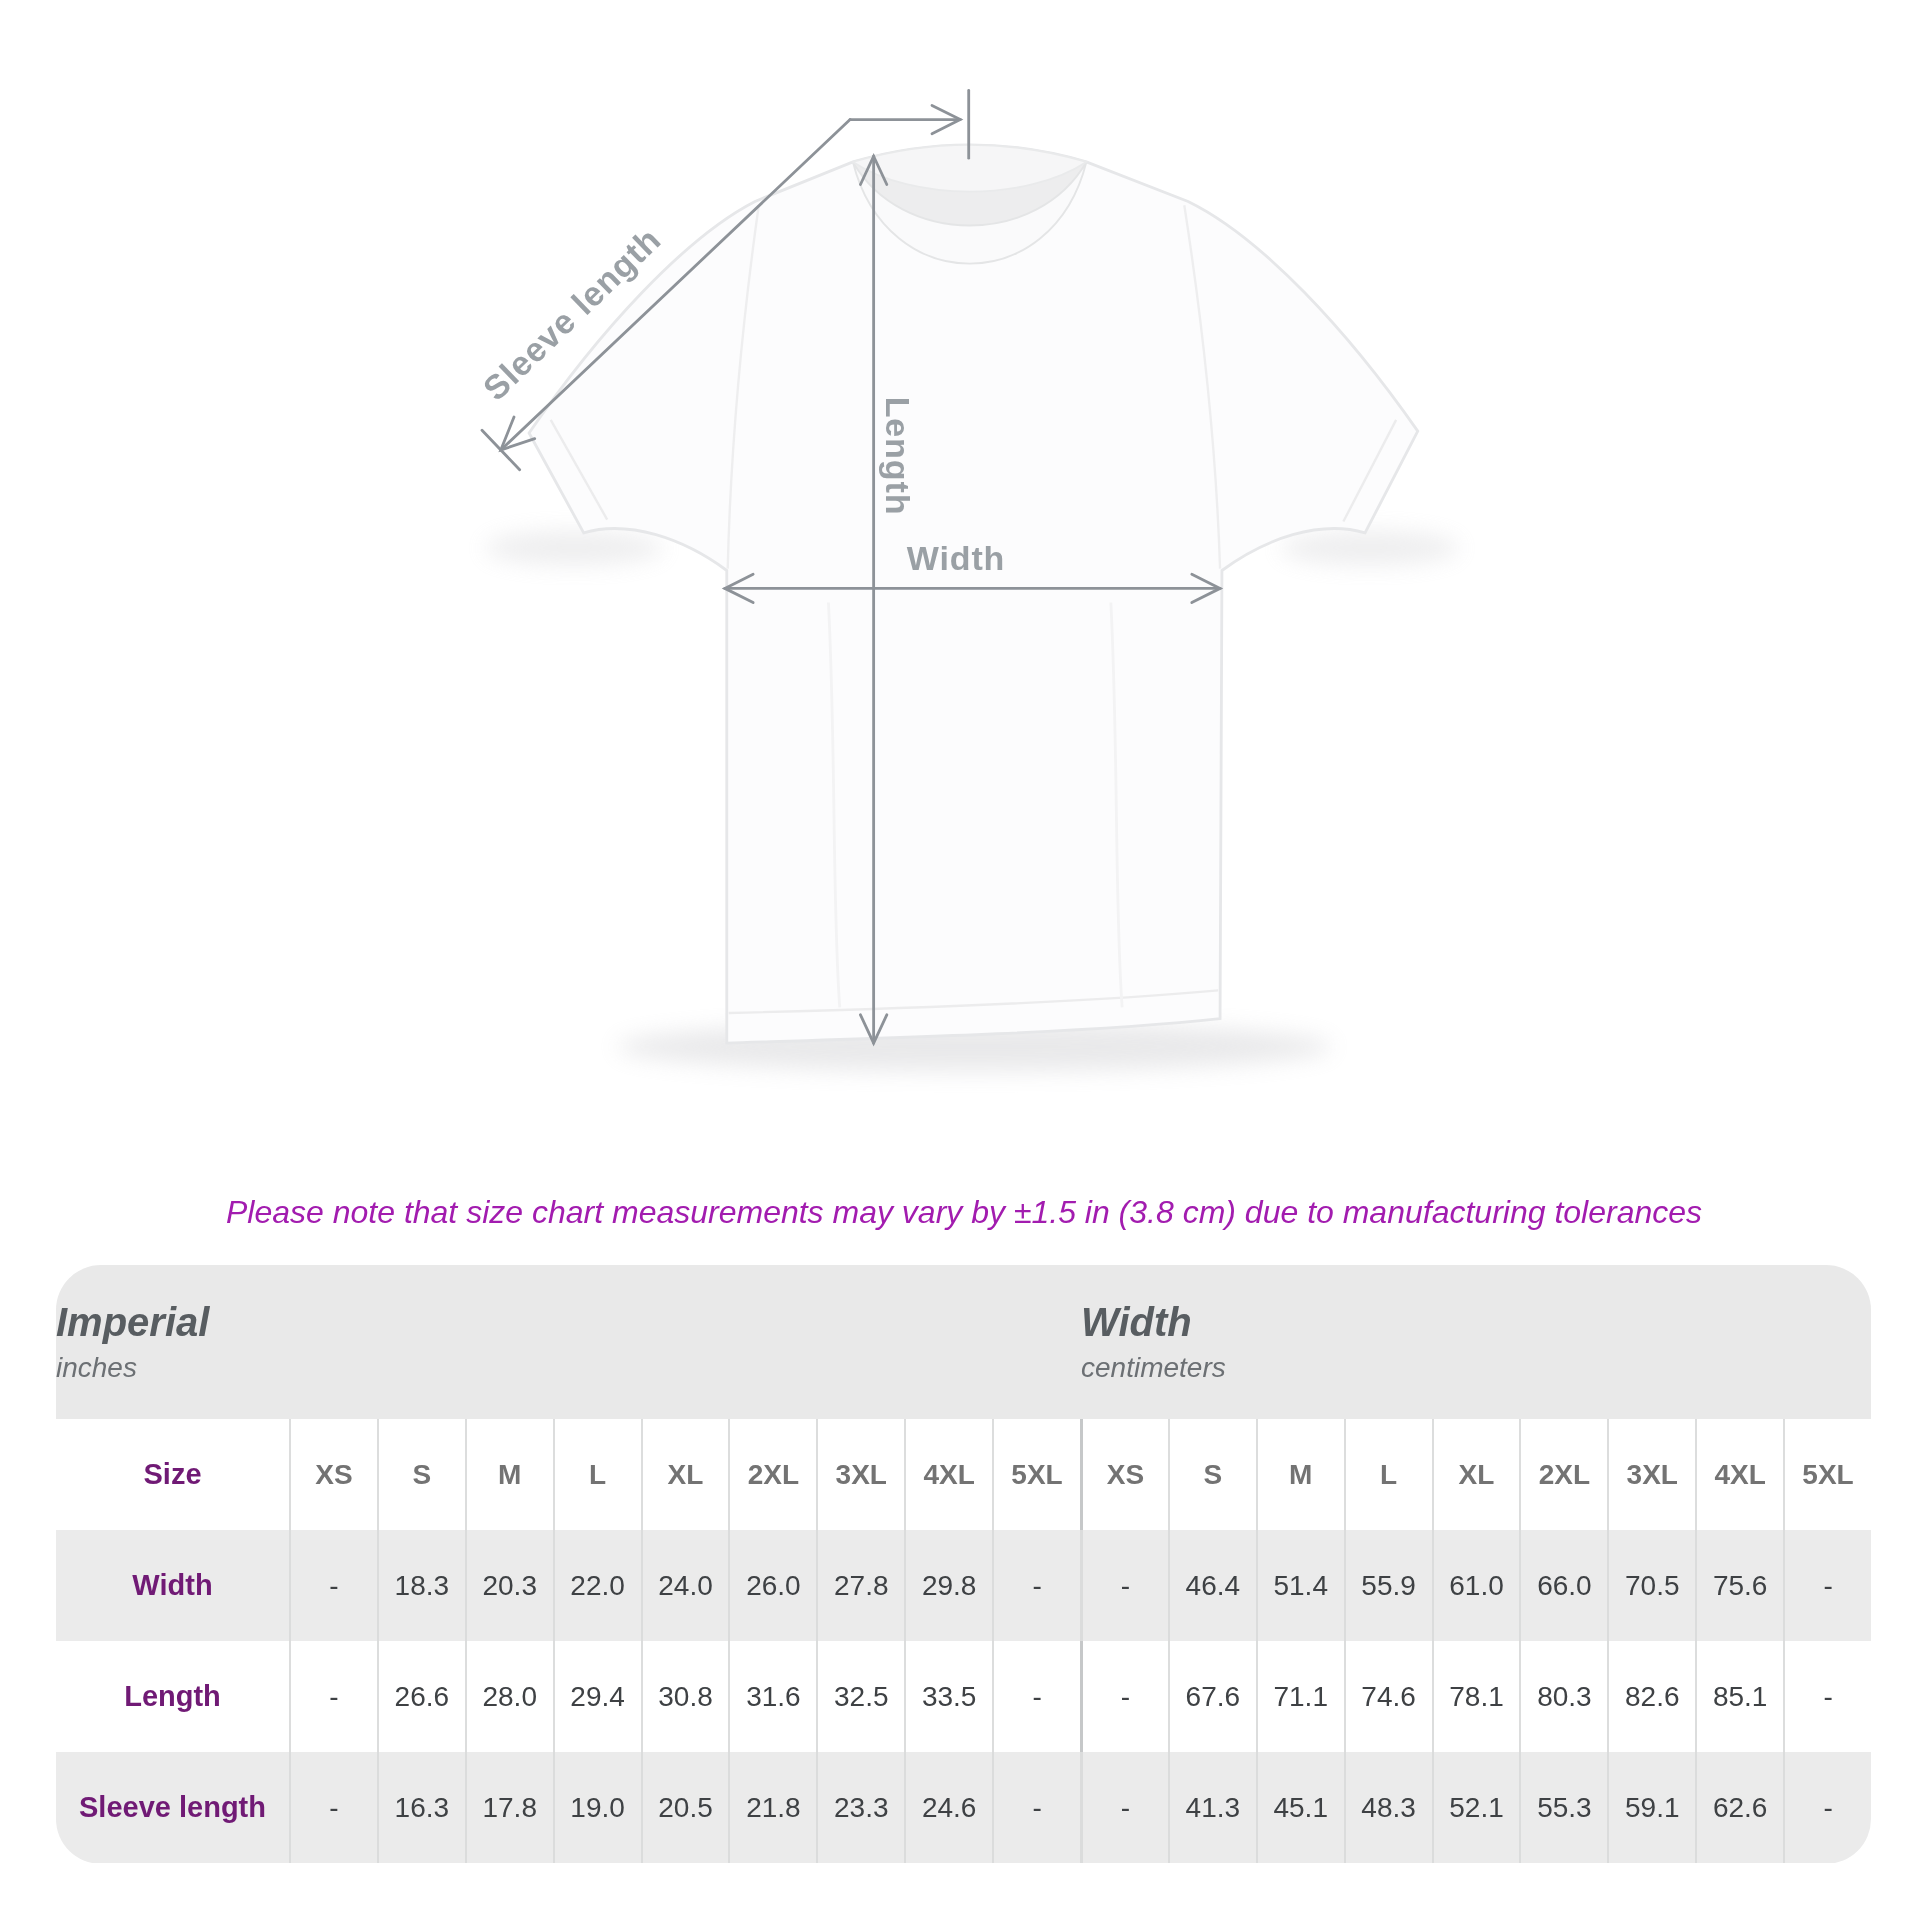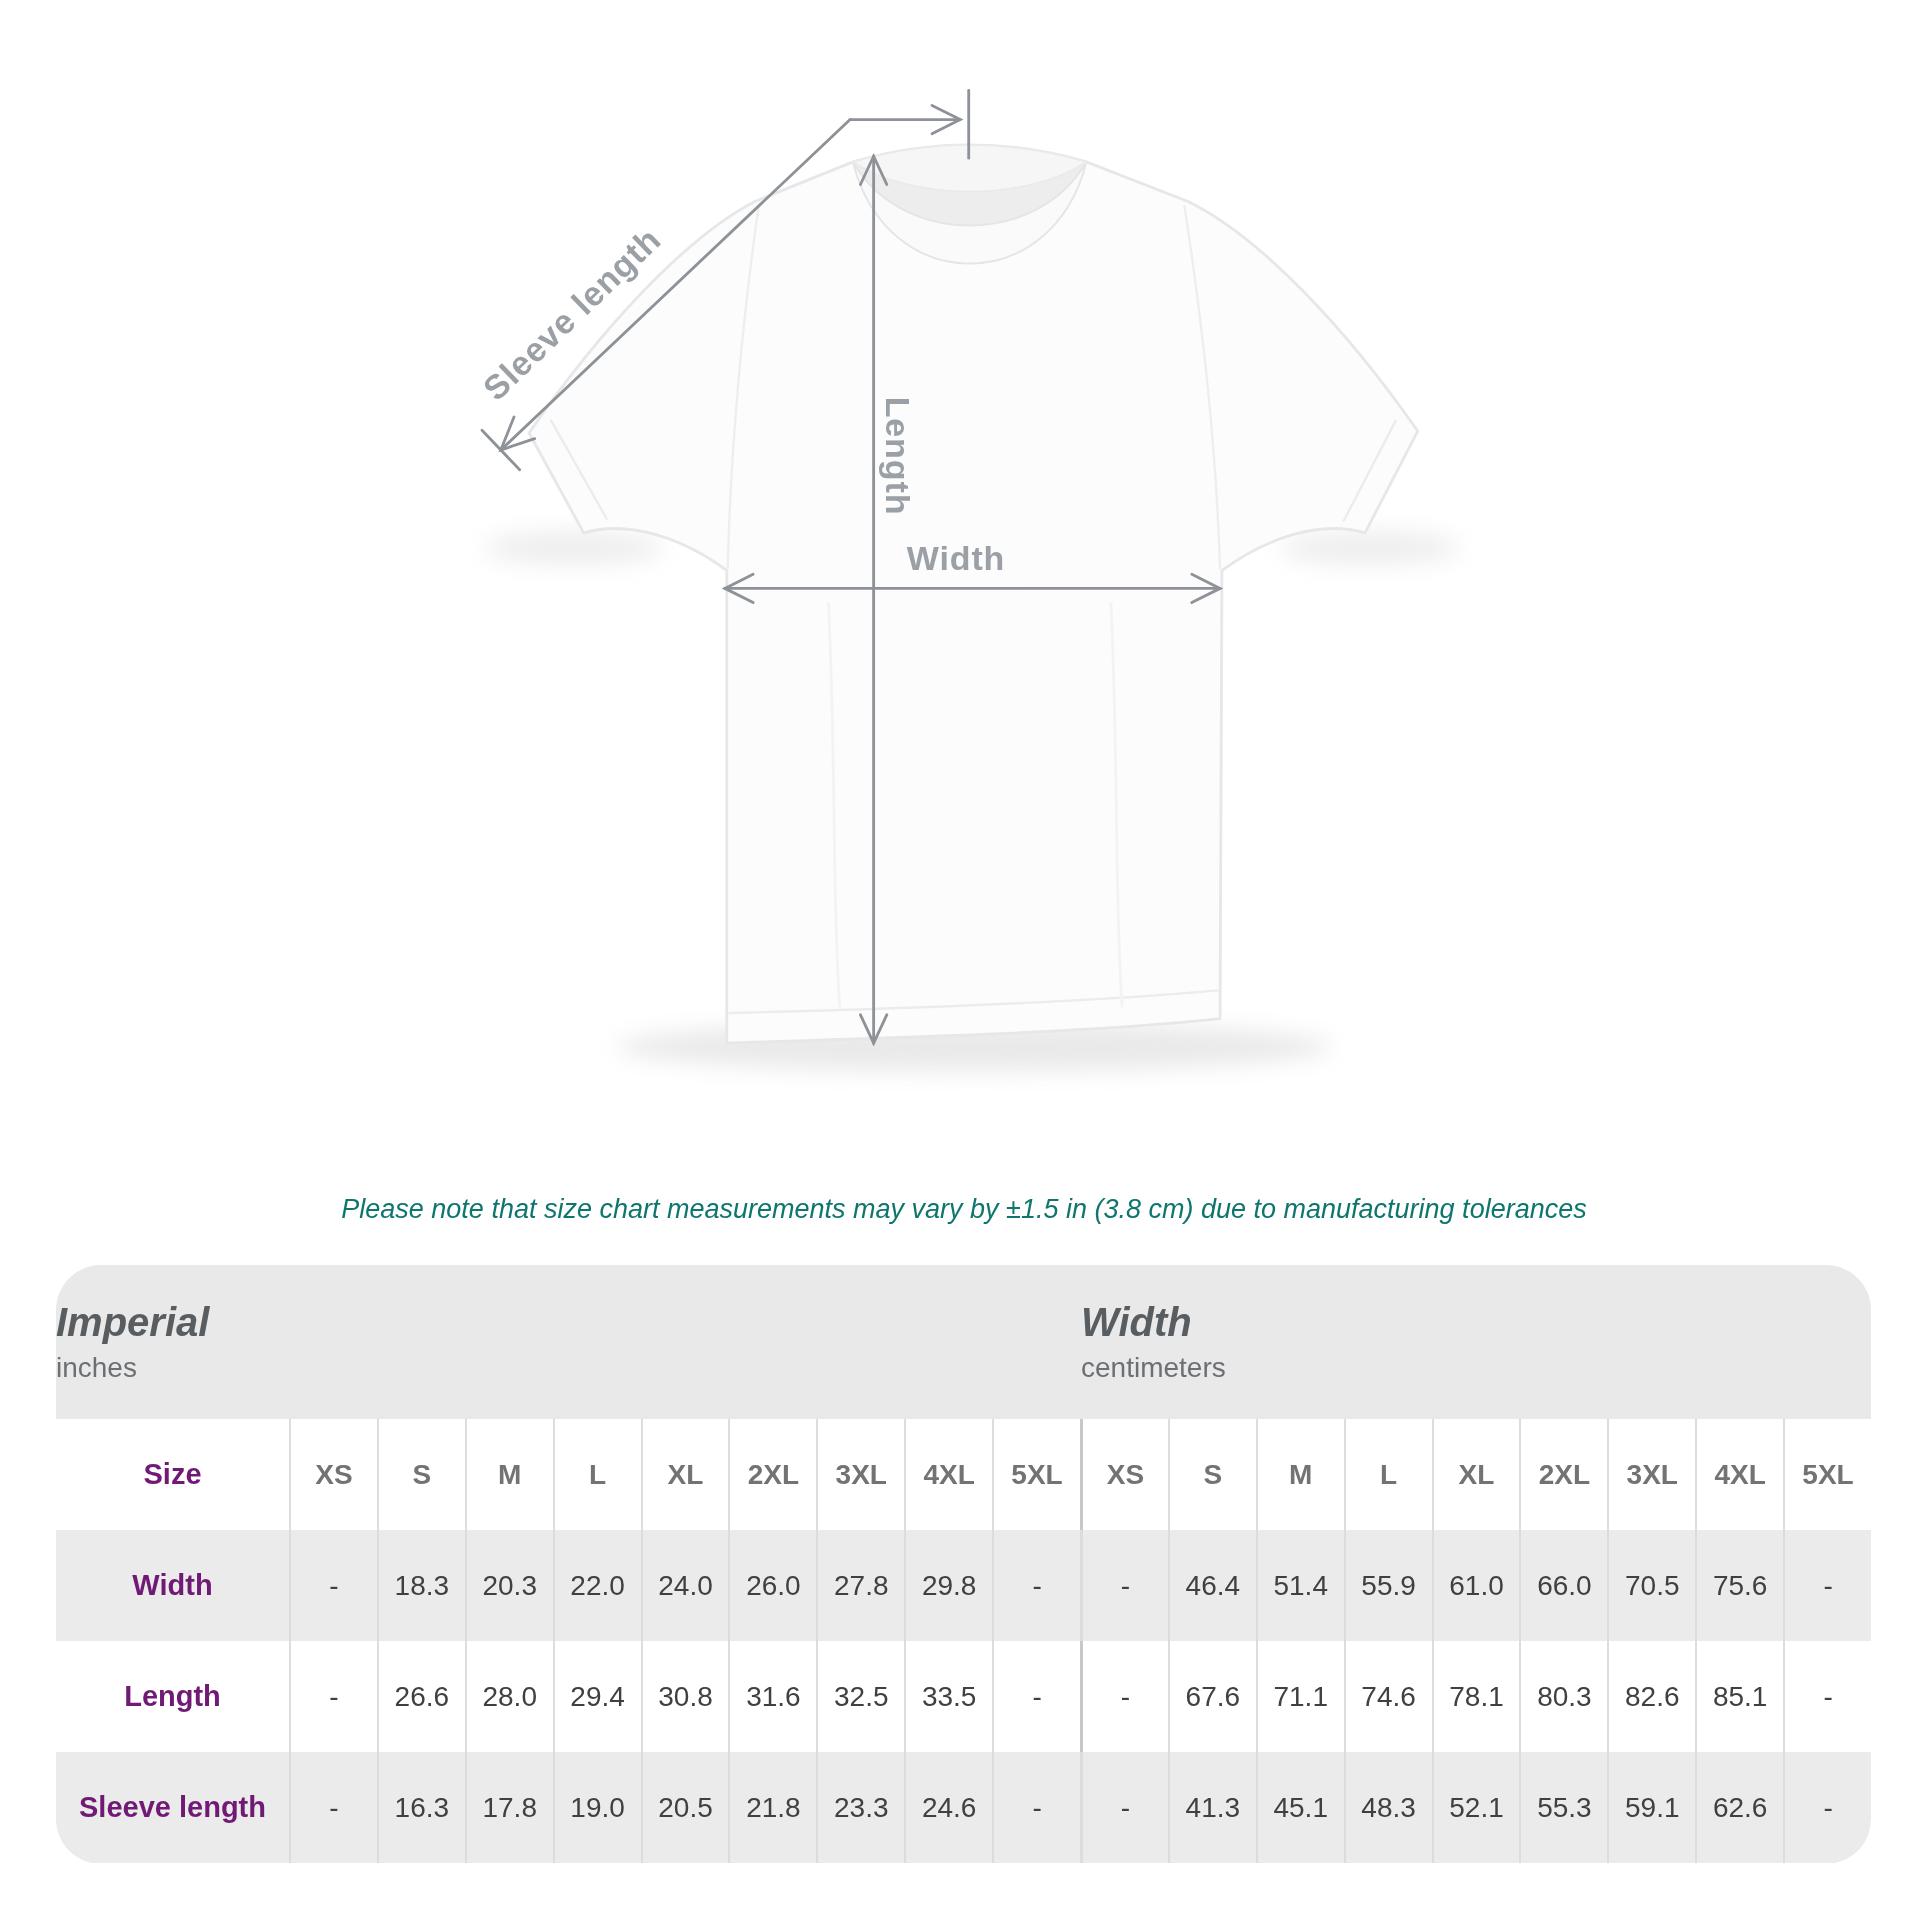--- a/index.html
+++ b/index.html
@@ -15,33 +15,33 @@
   #sleeve-label{left:572px;top:314px;transform:translate(-50%,-50%) rotate(-44deg);}
   #length-label{left:897px;top:456px;transform:translate(-50%,-50%) rotate(90deg);}
   #width-label{left:956px;top:558px;transform:translate(-50%,-50%);}
 
   .title{
     position:absolute;left:0;right:0;top:1132px;text-align:center;
     font-size:44px;font-weight:bold;color:#3a3d3f;letter-spacing:0.5px;
   }
   .subtitle{
     position:absolute;left:0;right:0;top:1194px;text-align:center;
-    font-size:27px;font-style:italic;color:#0f766e;
+    font-size:32px;font-style:italic;color:#a21caf;
   }
 
   .size-table{
     position:absolute;left:56px;top:1265px;width:1815px;height:599px;
     border-radius:45px;overflow:hidden;background:#ffffff;
   }
   .unit-band{display:flex;height:154px;background:#e9e9e9;}
   .unit-cell{display:flex;flex-direction:column;align-items:flex-start;justify-content:center;gap:7.5px;}
   .unit-cell.imperial{width:1025px;}
   .unit-cell.metric{flex:1;}
   .unit-name{font-size:40px;font-weight:bold;font-style:italic;color:#585d61;}
-  .unit-sub{font-size:28px;color:#6c7074;}
+  .unit-sub{font-size:28px;font-style:italic;color:#6c7074;}
 
   .trow{display:grid;grid-template-columns:233px repeat(18,1fr);height:111px;}
   .trow.gray{background:#ebebeb;}
   .cells{display:contents;}
   .label-cell,.cell{display:flex;align-items:center;justify-content:center;}
   .label-cell{font-weight:bold;font-size:29px;color:#701a75;}
   .size-row .cell{font-weight:bold;font-size:28px;color:#737373;}
   .trow.data .cell{font-size:28px;color:#3e4144;}
   .cell{border-left:2.8px solid #dcdddd;}
   .trow.gray .cell{border-left-color:#dbdcdc;}

